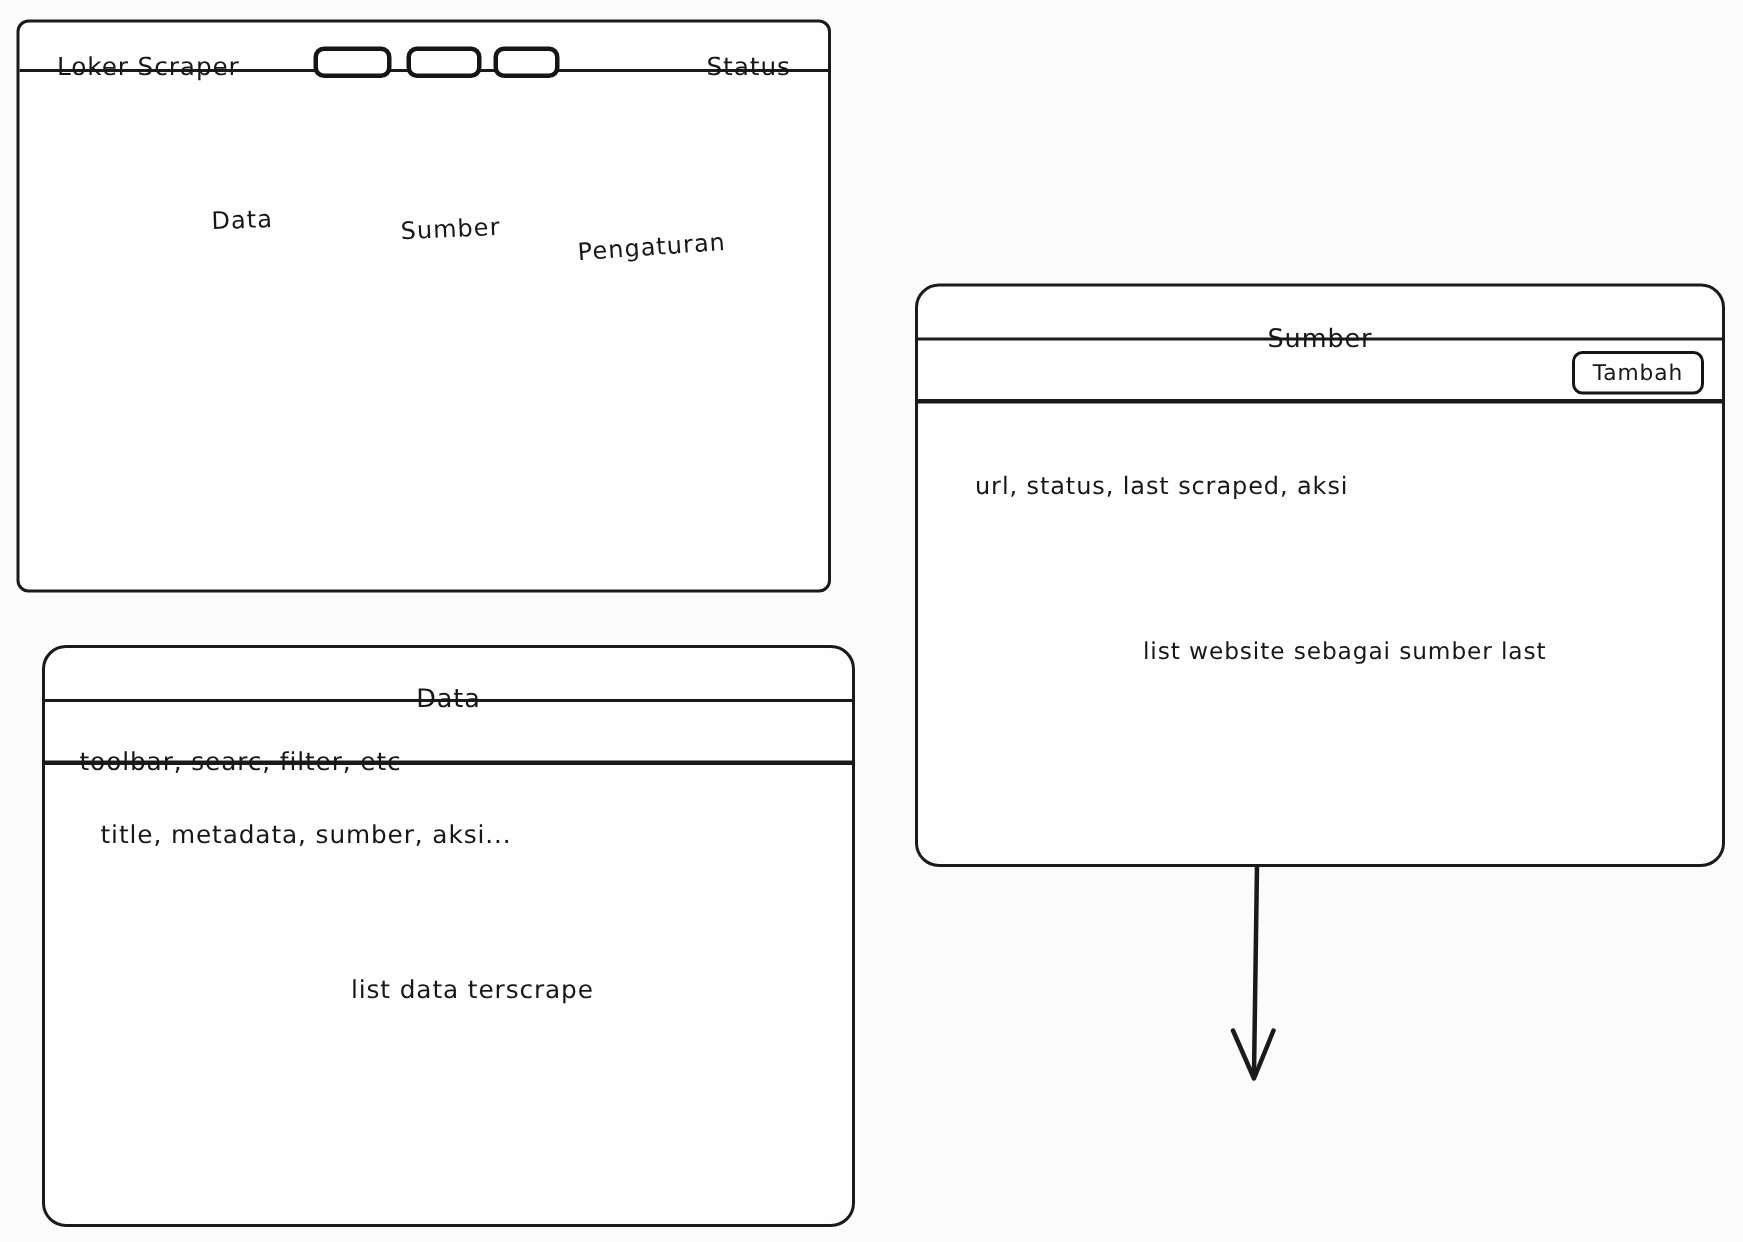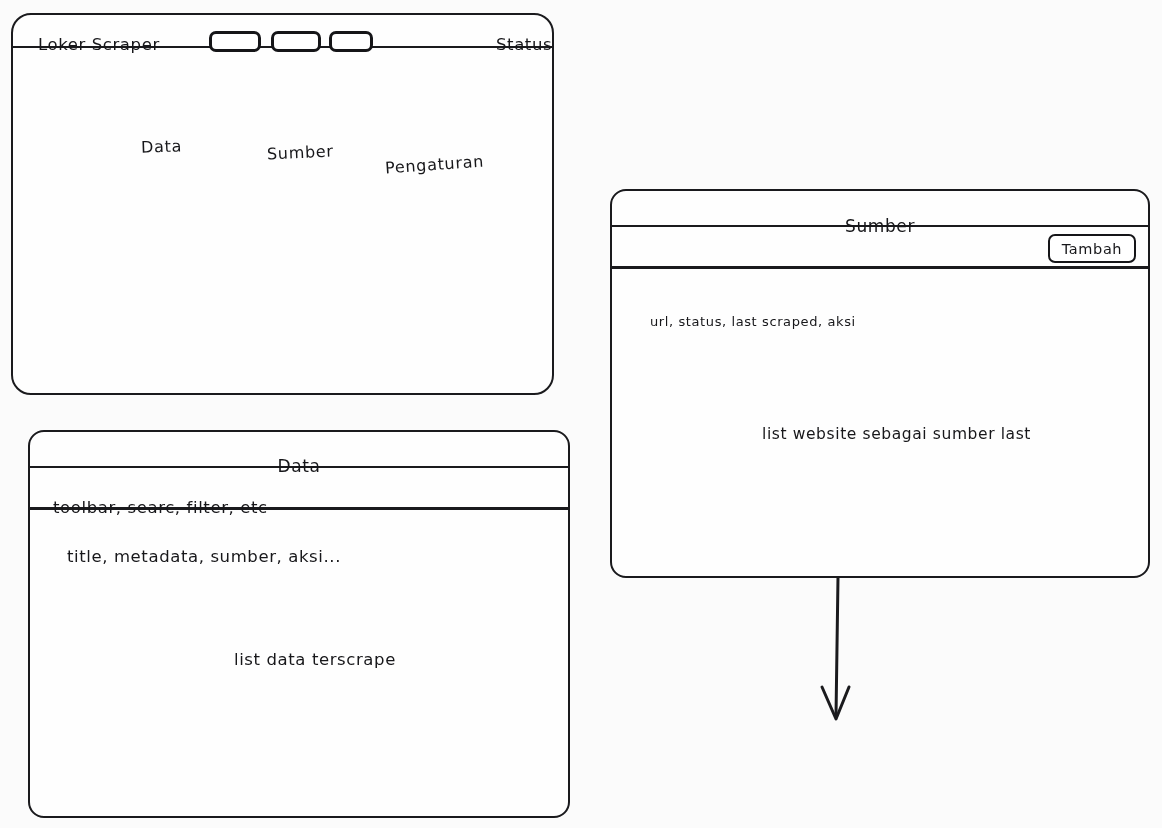--- a/index.html
+++ b/index.html
@@ -27,38 +27,38 @@
     white-space: nowrap;
     letter-spacing: 0.6px;
     user-select: none;
   }
   
   #app-window {
     position: absolute;
     left: 11px; top: 13px;
     width: 543px; height: 382px;
     border: 2.6px solid #1a1a1d;
-    border-radius: 20px;
+    border-radius: 8px;
     background: #fefefe;
     box-sizing: border-box;
     padding-left: 48px;
   }
   #app-titlebar {
     position: absolute;
     left: 0; top: 0;
     width: 100%; height: 33px;
     border-bottom: 2.6px solid #1a1a1d;
     box-sizing: border-box;
   }
   #app-title {
     left: 25px; top: 20px;
     font-size: 16.5px;
   }
   #app-status {
-    left: 483px; top: 20px;
+    left: 458px; top: 20px;
     font-size: 16.5px;
   }
   .nav-btn {
     position: absolute;
     border: 3px solid #151518;
     border-radius: 7px;
     background: #ffffff;
     box-sizing: border-box;
   }
   #nav-btn-data   { left: 196px; top: 16px; width: 52px; height: 21px; }
@@ -159,21 +159,21 @@
     display: flex;
     align-items: center;
     justify-content: center;
   }
   #tambah-button-label {
     position: static;
     font-size: 14.5px;
   }
   #sumber-columns-text {
     left: 38px; top: 123px;
-    font-size: 13px;
+    font-size: 16px;
   }
   #sumber-body-text {
     left: 150px; top: 234px;
     font-size: 15.5px;
   }
 </style>
 </head>
 <body>
 
 <svg id="canvas" viewBox="0 0 1162 828" xmlns="http://www.w3.org/2000/svg">

